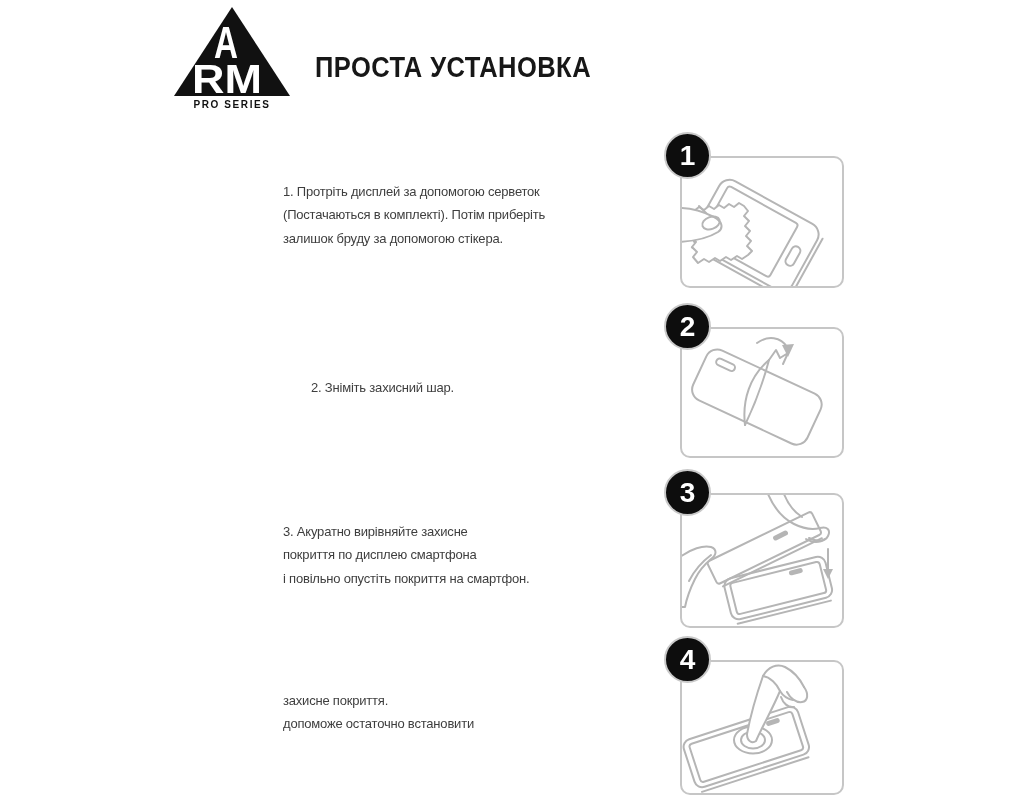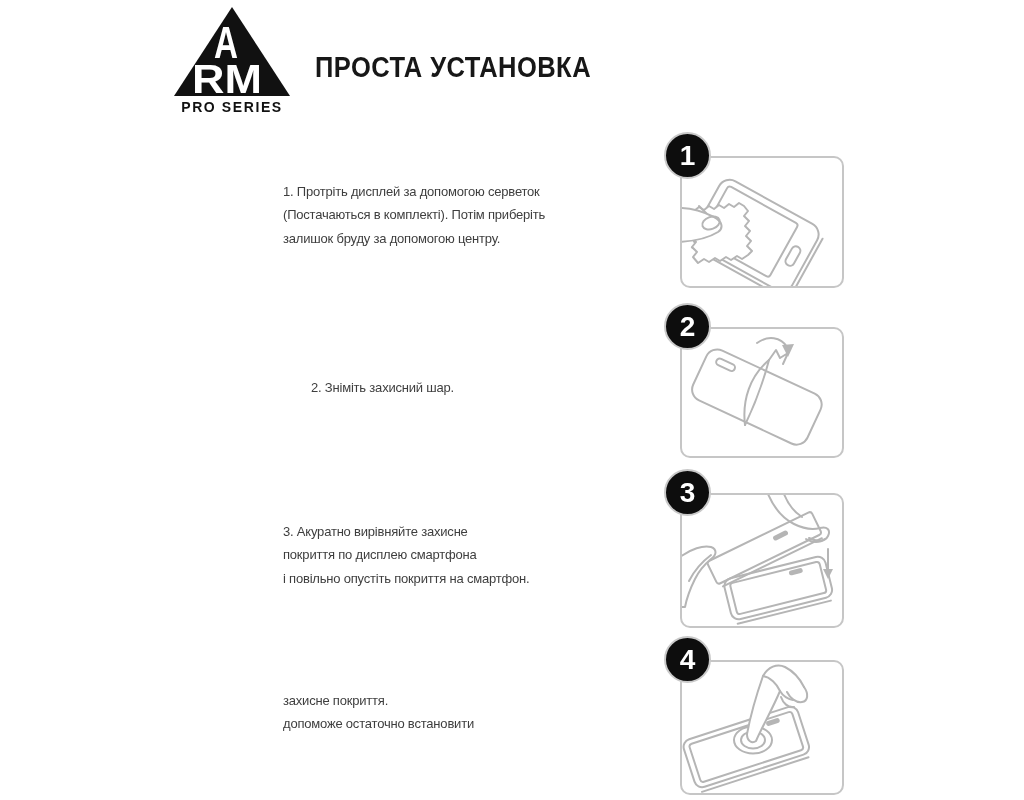--- a/index.html
+++ b/index.html
@@ -7,21 +7,21 @@
     width:1024px;height:800px;background:#ffffff;position:relative;overflow:hidden;
     font-family:"Liberation Sans", sans-serif;
     -webkit-font-smoothing:antialiased;
   }
   .abs{position:absolute;}
 
   
   .logo-svg{left:166px;top:4px;width:132px;height:96px;}
   .pro-series{
     left:166px;top:99px;width:132px;text-align:center;
-    font-size:14px;font-weight:bold;letter-spacing:1.6px;color:#111;white-space:nowrap;
+    font-size:10px;font-weight:bold;letter-spacing:1.6px;color:#111;white-space:nowrap;
   }
 
   
   .page-title{
     left:315px;top:51px;font-size:29px;font-weight:bold;letter-spacing:.5px;color:#171717;
     white-space:nowrap;transform:scaleX(.88);transform-origin:left top;
   }
 
   
   .step-text{left:283px;color:#3e3e3e;font-size:13px;line-height:23.3px;letter-spacing:-.2px;}
@@ -62,21 +62,21 @@
   <text x="59" y="54" text-anchor="middle" font-size="45" font-weight="bold" font-family="Liberation Sans, sans-serif" fill="#ffffff" textLength="24" lengthAdjust="spacingAndGlyphs">A</text>
   <text x="60" y="89" text-anchor="middle" font-size="41" font-weight="bold" font-family="Liberation Sans, sans-serif" fill="#ffffff" textLength="70" lengthAdjust="spacingAndGlyphs">RM</text>
 </svg>
 <div class="abs pro-series">PRO SERIES</div>
 
 <div class="abs page-title">ПРОСТА УСТАНОВКА</div>
 
 <div class="abs step-text step-1-text">
   <div>1. Протріть дисплей за допомогою серветок</div>
   <div>(Постачаються в комплекті). Потім приберіть</div>
-  <div>залишок бруду за допомогою центру.</div>
+  <div>залишок бруду за допомогою стікера.</div>
 </div>
 <div class="abs badge badge-1">
   <span>1</span>
 </div>
 <div class="abs illus-box box-1">
   <svg viewBox="0 0 160 128">
     <g stroke="#b5b5b5" stroke-width="2" fill="none" stroke-linecap="round" stroke-linejoin="round">
 
       <g transform="rotate(29 74 77)">
         <rect x="18" y="40" width="112" height="75" rx="12"></rect>

